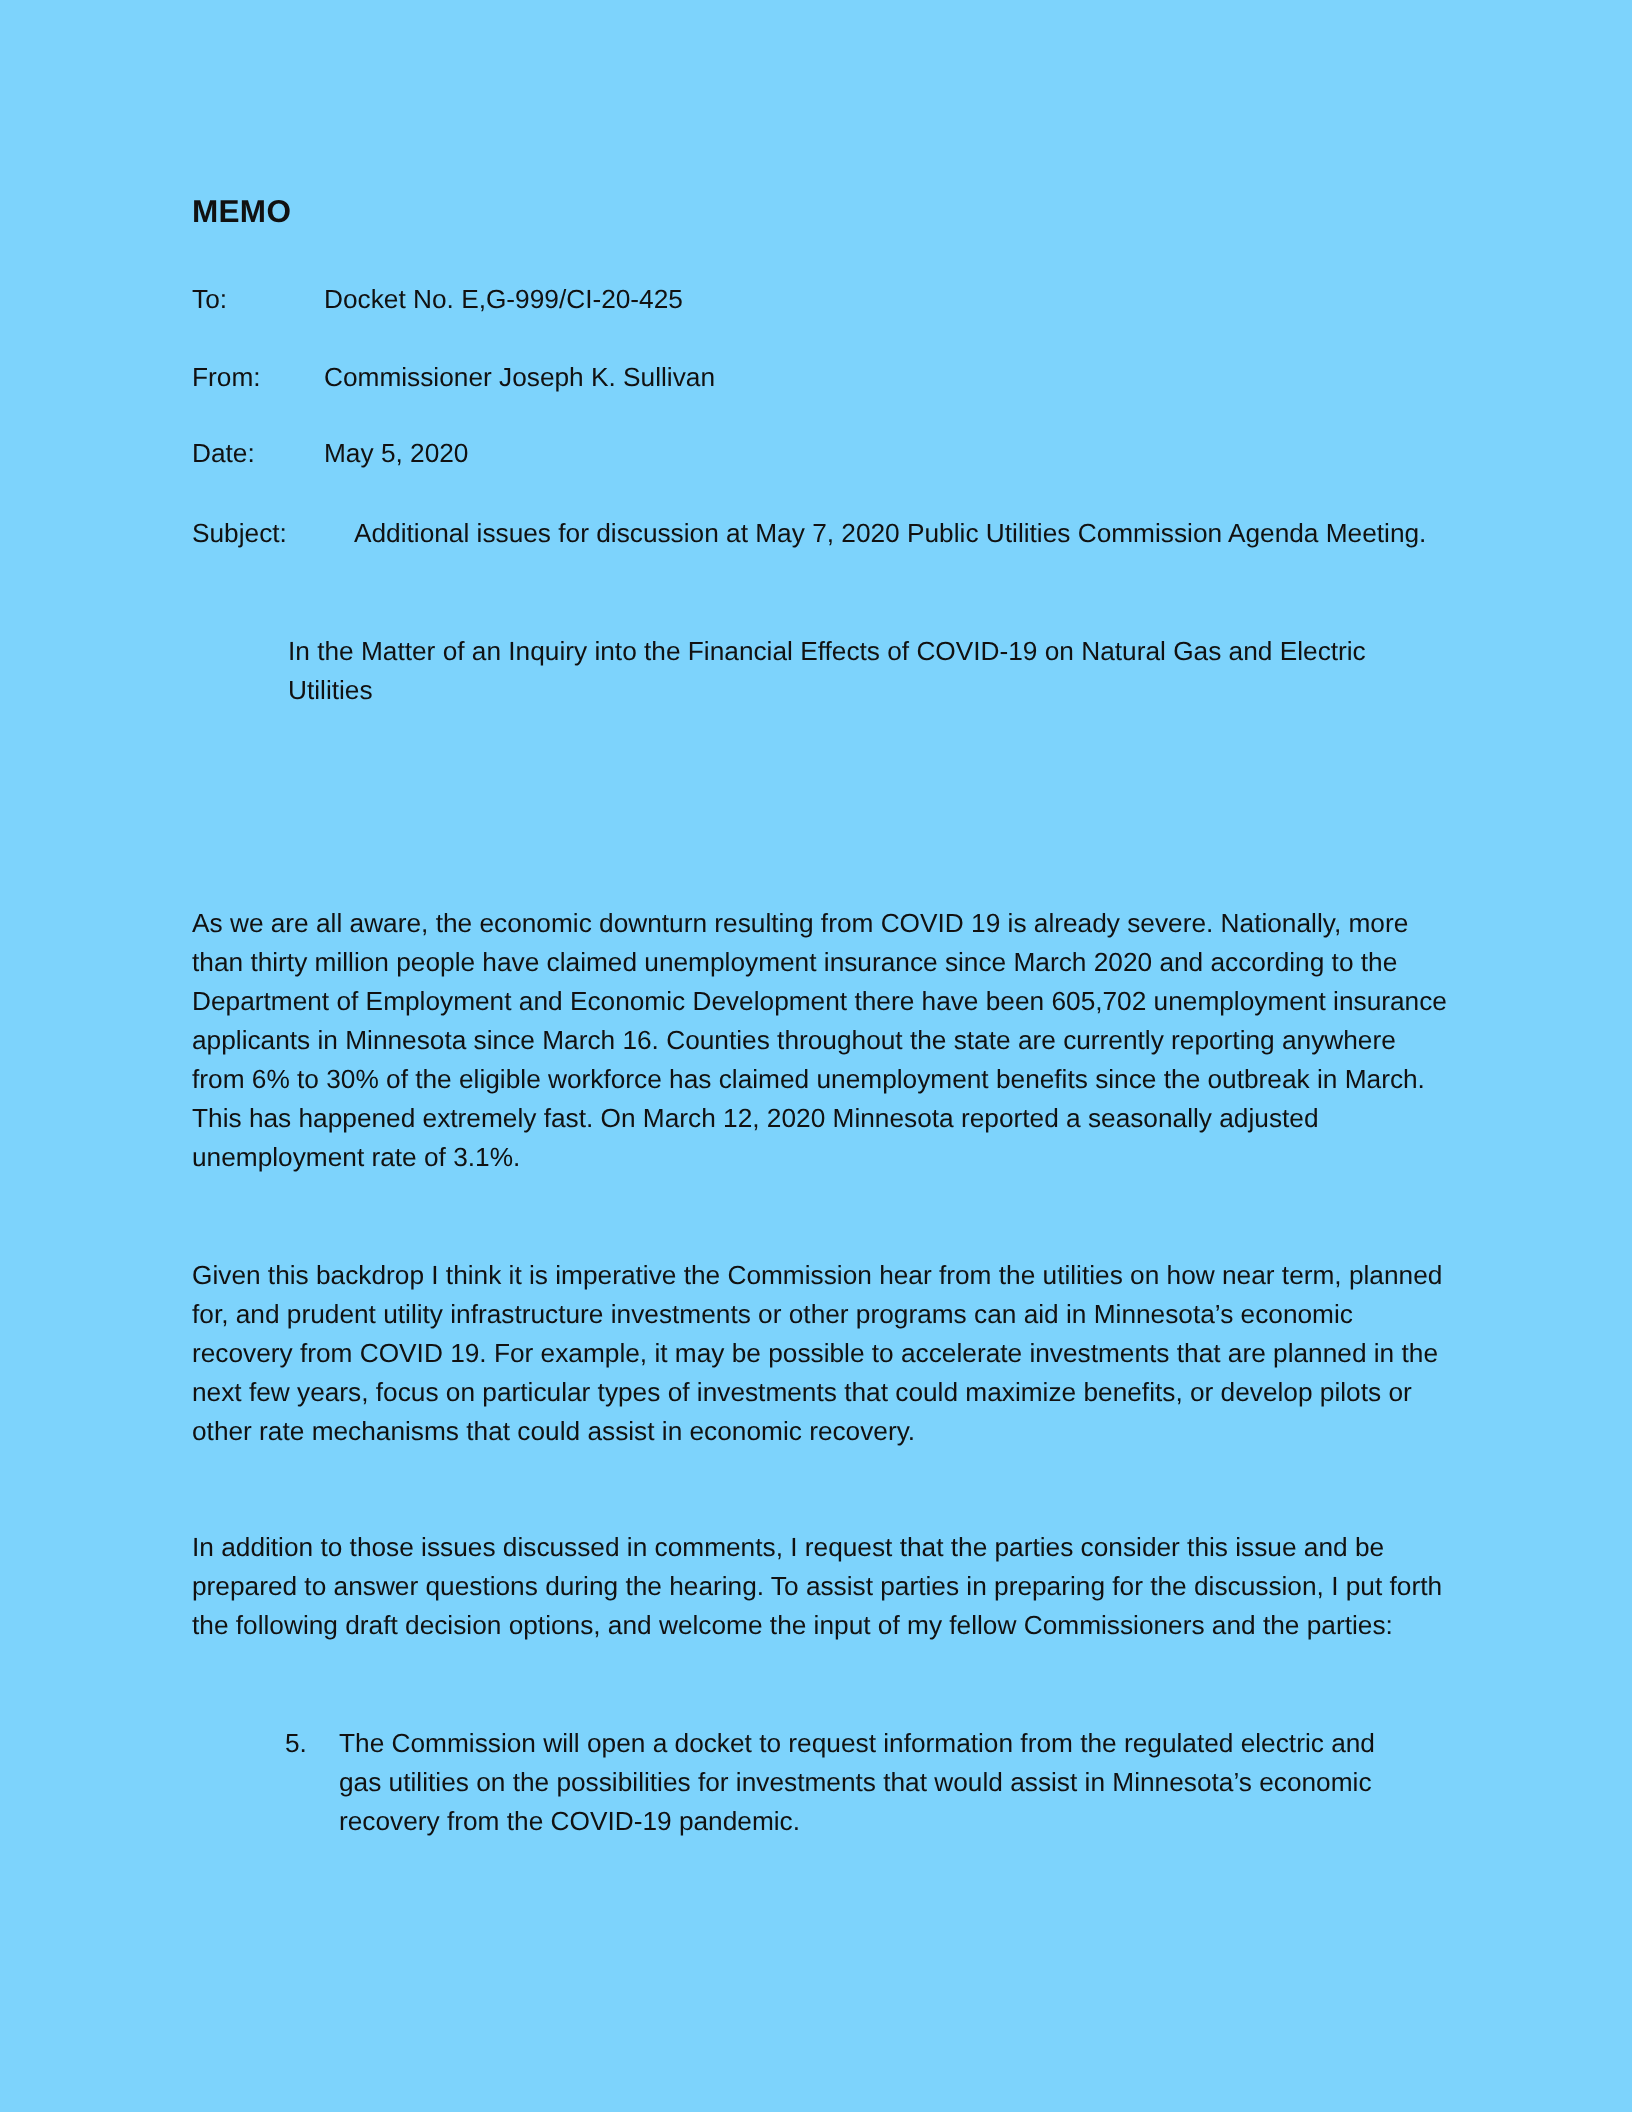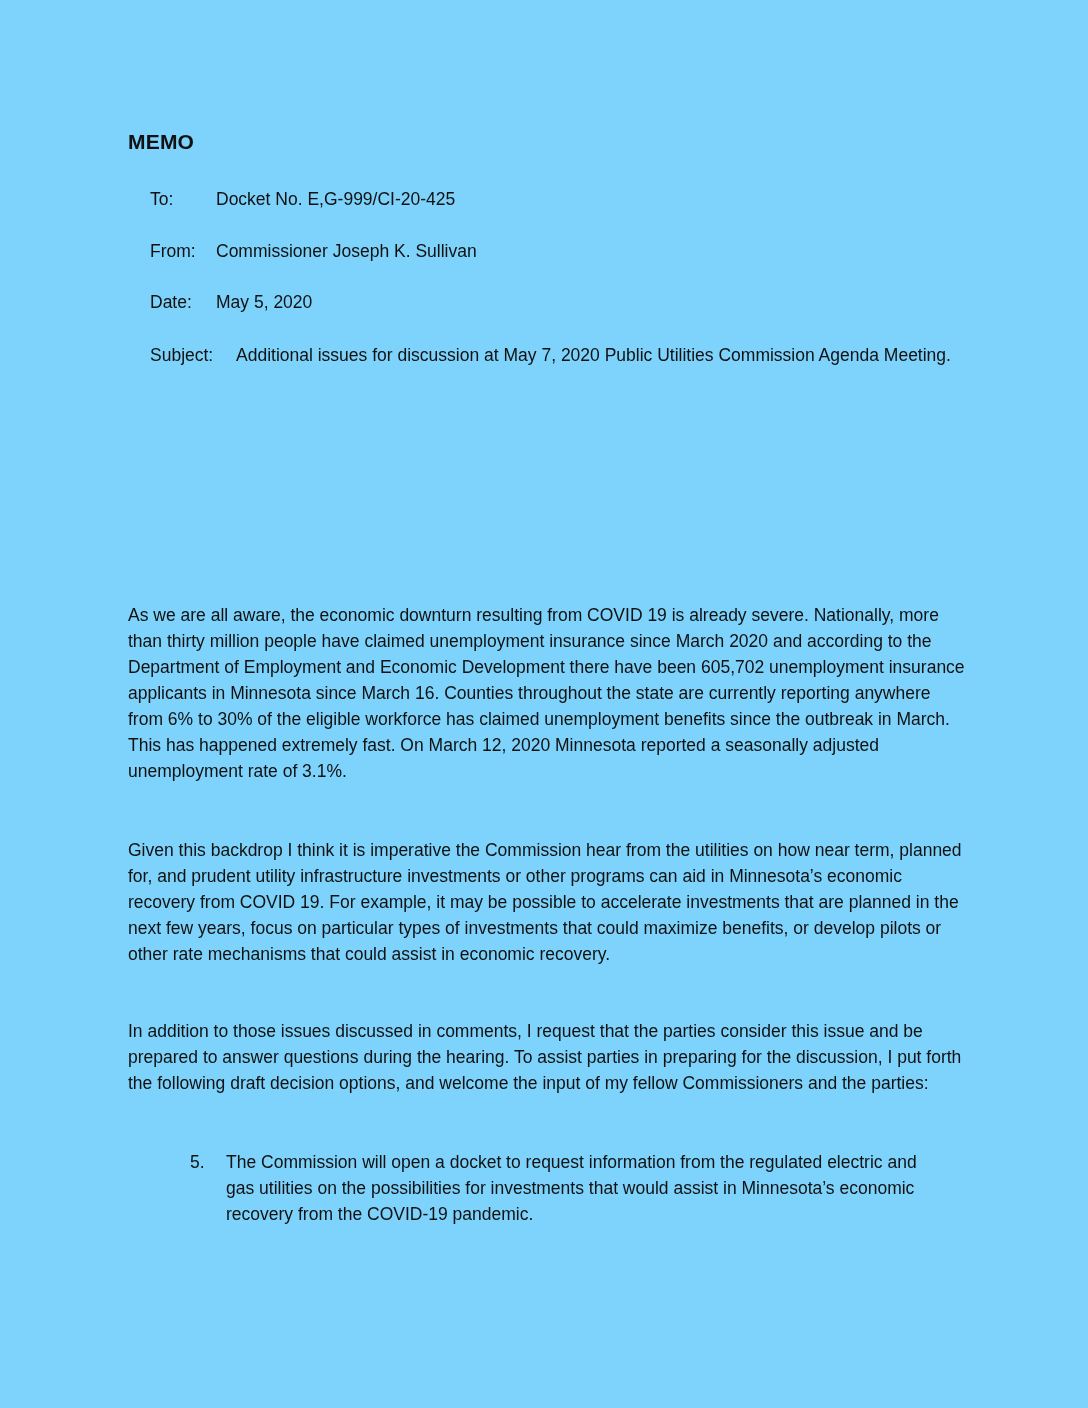--- a/index.html
+++ b/index.html
@@ -34,21 +34,20 @@
       position: absolute;
       left: 128px;
       font-size: 17.5px;
       line-height: 26px;
     }
     .header-label {
       position: absolute;
       left: 0;
       top: 0;
       white-space: nowrap;
-      margin-left: 22px;
     }
     .header-value {
       position: absolute;
       left: 88px;
       top: 0;
       white-space: nowrap;
     }
     .subject-value {
       position: absolute;
       left: 72px;
@@ -113,20 +112,21 @@
   <div class="header-row" style="top:289px;">
     <span class="header-label">Date:</span>
     <span class="header-value">May 5, 2020</span>
   </div>
 
   <div class="header-row" style="top:342px; width:820px;">
     <span class="header-label">Subject:</span>
     <div class="subject-value">Additional issues for discussion at May 7, 2020 Public Utilities Commission Agenda Meeting.</div>
   </div>
 
+  <div class="matter">In the Matter of an Inquiry into the Financial Effects of COVID-19 on Natural Gas and Electric Utilities</div>
 
 
   <div class="para" style="top:602px;">As we are all aware, the economic downturn resulting from COVID 19 is already severe. Nationally, more than thirty million people have claimed unemployment insurance since March 2020 and according to the Department of Employment and Economic Development there have been 605,702 unemployment insurance applicants in Minnesota since March 16. Counties throughout the state are currently reporting anywhere from 6% to 30% of the eligible workforce has claimed unemployment benefits since the outbreak in March. This has happened extremely fast. On March 12, 2020 Minnesota reported a seasonally adjusted unemployment rate of 3.1%.</div>
 
   <div class="para" style="top:837px;">Given this backdrop I think it is imperative the Commission hear from the utilities on how near term, planned for, and prudent utility infrastructure investments or other programs can aid in Minnesota’s economic recovery from COVID 19. For example, it may be possible to accelerate investments that are planned in the next few years, focus on particular types of investments that could maximize benefits, or develop pilots or other rate mechanisms that could assist in economic recovery.</div>
 
   <div class="para" style="top:1018px;">In addition to those issues discussed in comments, I request that the parties consider this issue and be prepared to answer questions during the hearing. To assist parties in preparing for the discussion, I put forth the following draft decision options, and welcome the input of my fellow Commissioners and the parties:</div>
 
   <div class="list-item">
     <span class="list-num">5.</span>

